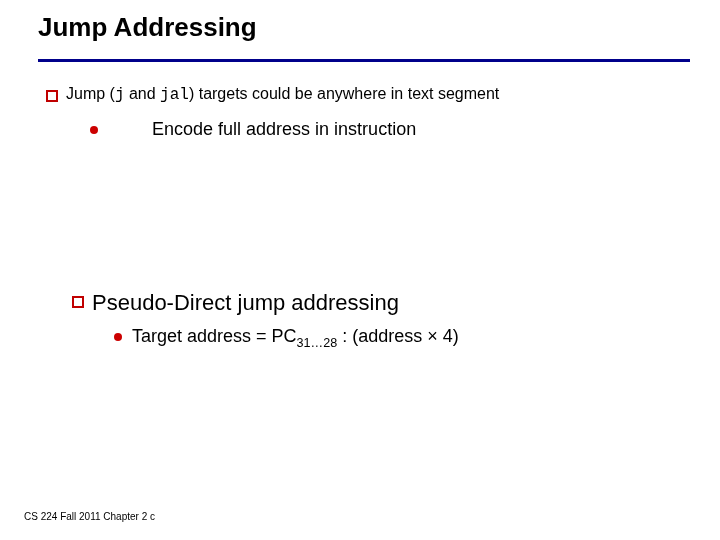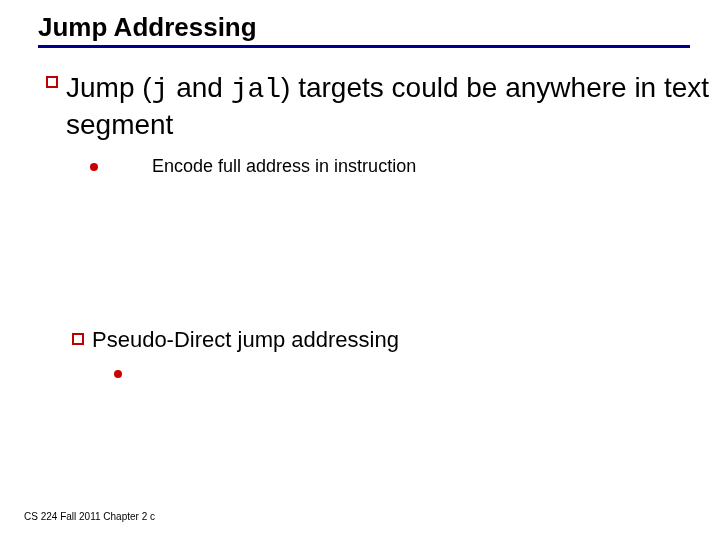--- a/index.html
+++ b/index.html
@@ -19,21 +19,21 @@
     padding: 12px 0 0 0;
     position: relative;
   }
   .title-wrap {
     margin: 0 30px 0 38px;
   }
   .title {
     font-size: 26px;
     font-weight: bold;
     border-bottom: 3px solid #00008b;
-    padding-bottom: 2px;
+    padding-bottom: 16px;
     display: block;
   }
   .content {
     margin-top: 22px;
   }
   .row {
     display: flex;
     align-items: flex-start;
   }
   .b-square {
@@ -49,21 +49,21 @@
     display: inline-block;
     width: 8px;
     height: 8px;
     background: #cc0000;
     border-radius: 50%;
     margin-top: 7px;
     flex: none;
   }
   .l1 {
     margin-left: 46px;
-    font-size: 28px;
+    font-size: 16px;
     line-height: 1.25;
   }
   .l1 .text {
     margin-left: 8px;
   }
   .l2 {
     margin-left: 90px;
     font-size: 18px;
     margin-top: 14px;
     gap: 44px;
@@ -126,18 +126,21 @@
       <span class="text">Encode full address in instruction</span>
     </div>
 
     <div class="row l1b">
       <span class="b-square"></span>
       <span class="text">Pseudo-Direct jump addressing</span>
     </div>
 
     <div class="row l2b">
       <span class="b-dot"></span>
+      <span class="text">
+        <span>Target address = PC</span><sub>31…28</sub><span> : (address × 4)</span>
+      </span>
     </div>
 
   </div>
 
   <div class="footer">CS 224 Fall 2011 Chapter 2 c</div>
 </div>
 
 </body></html>

